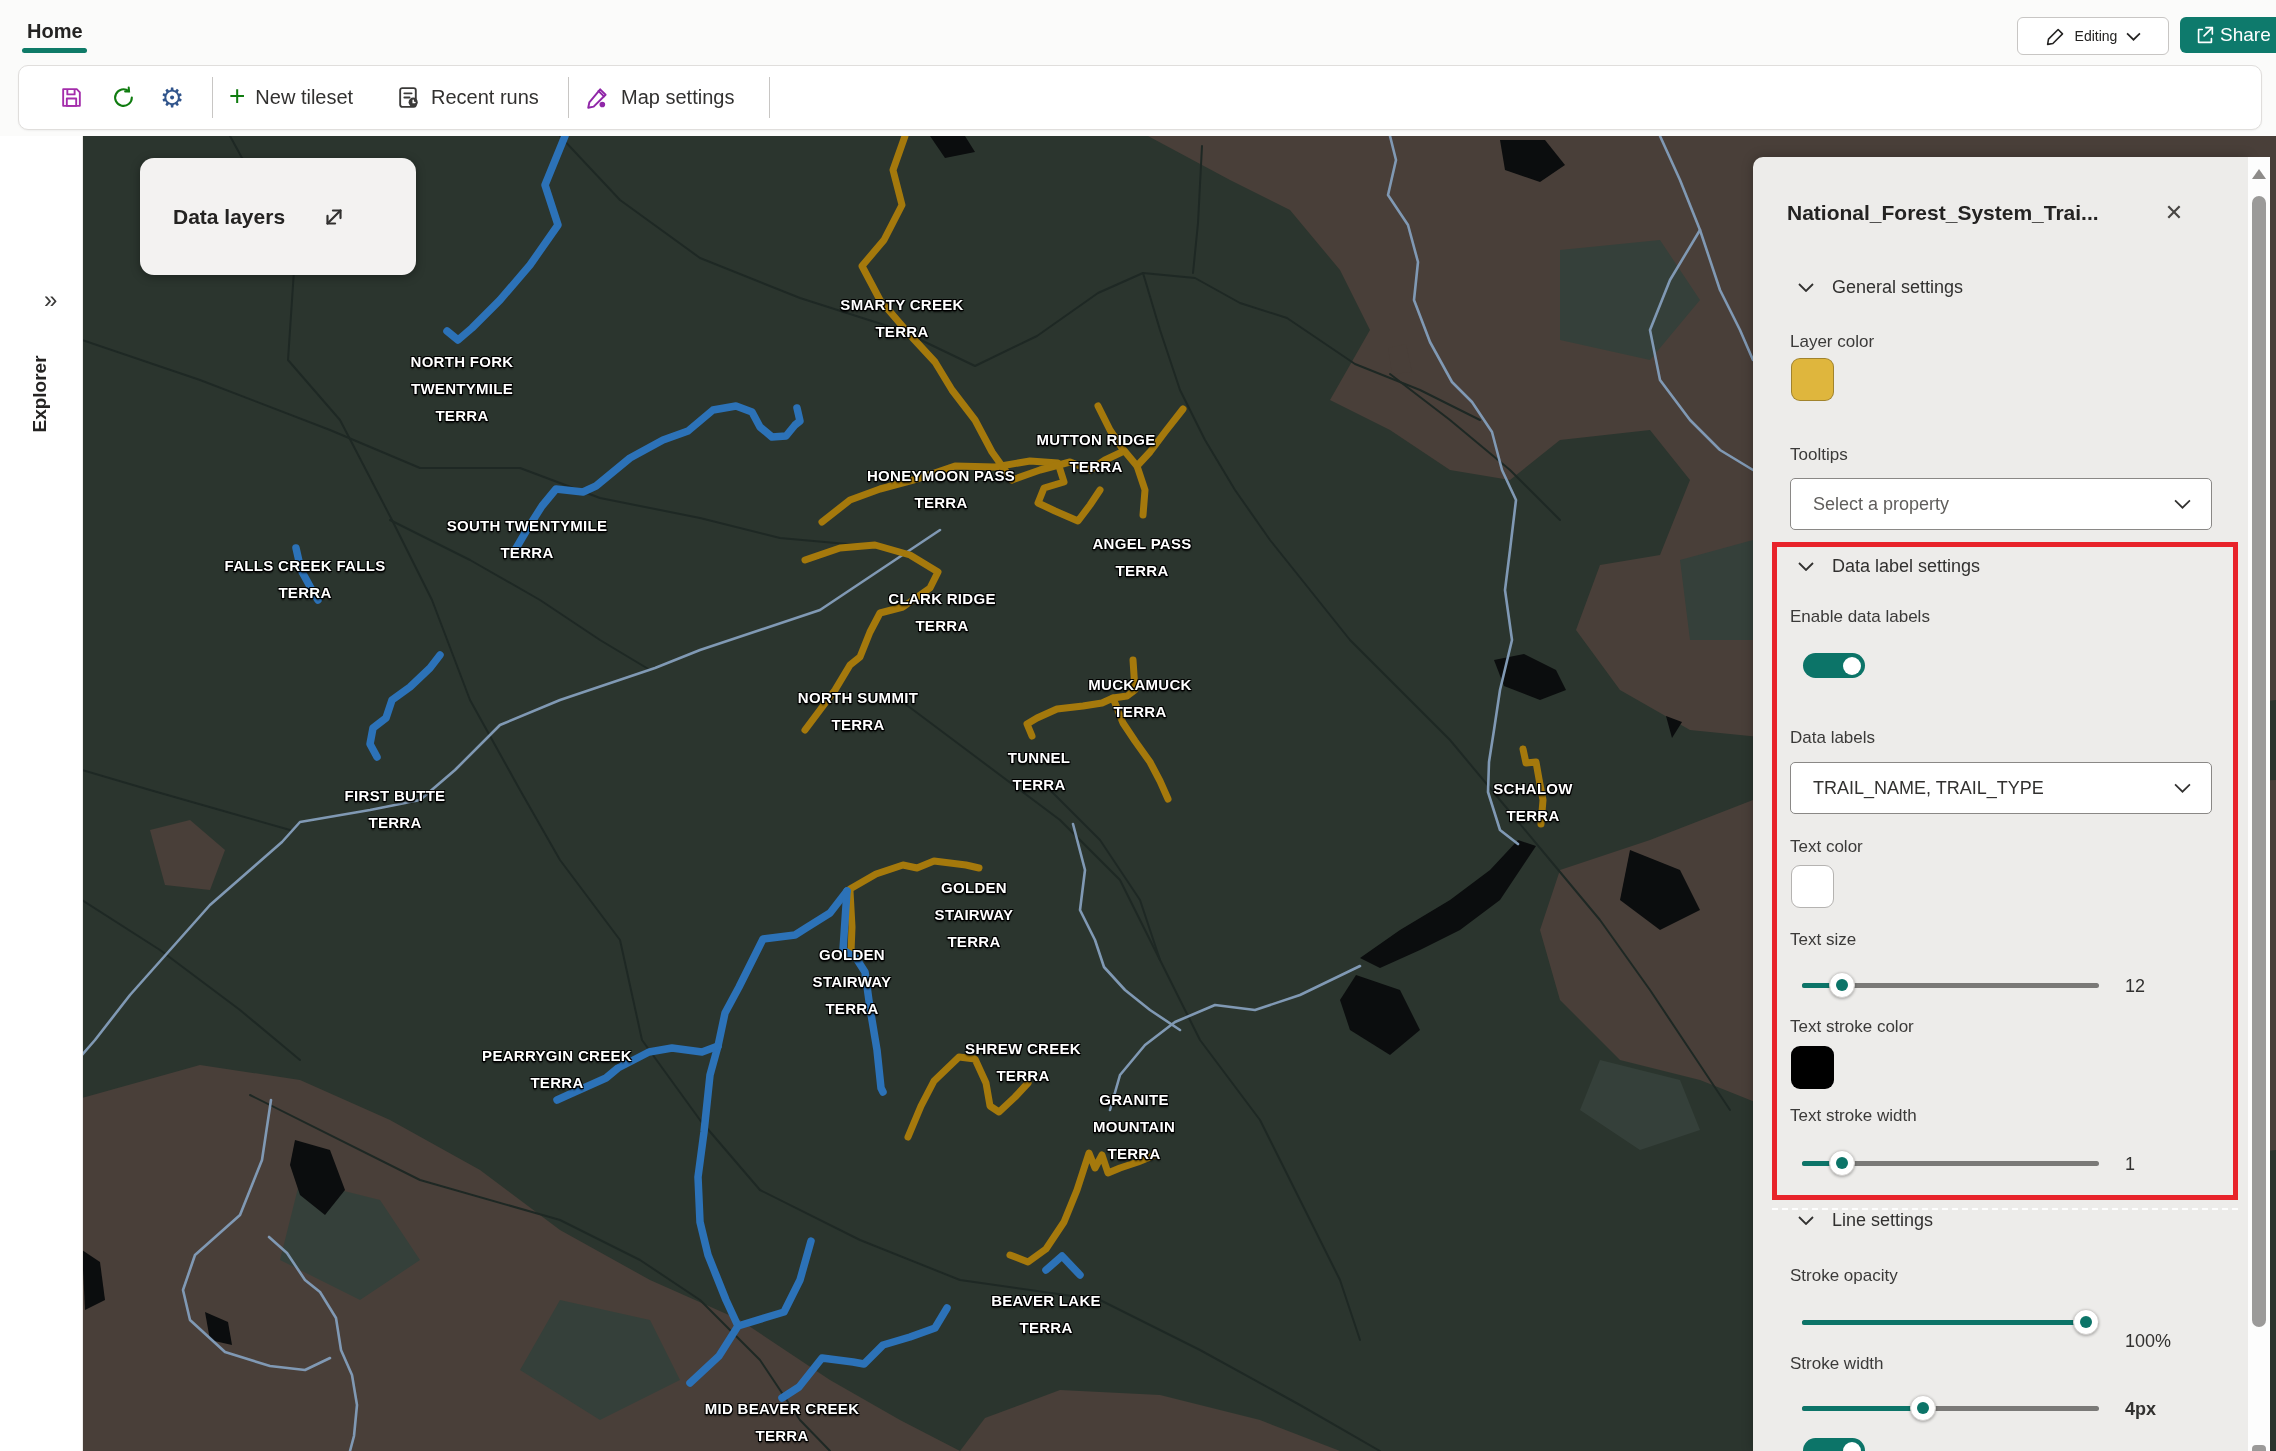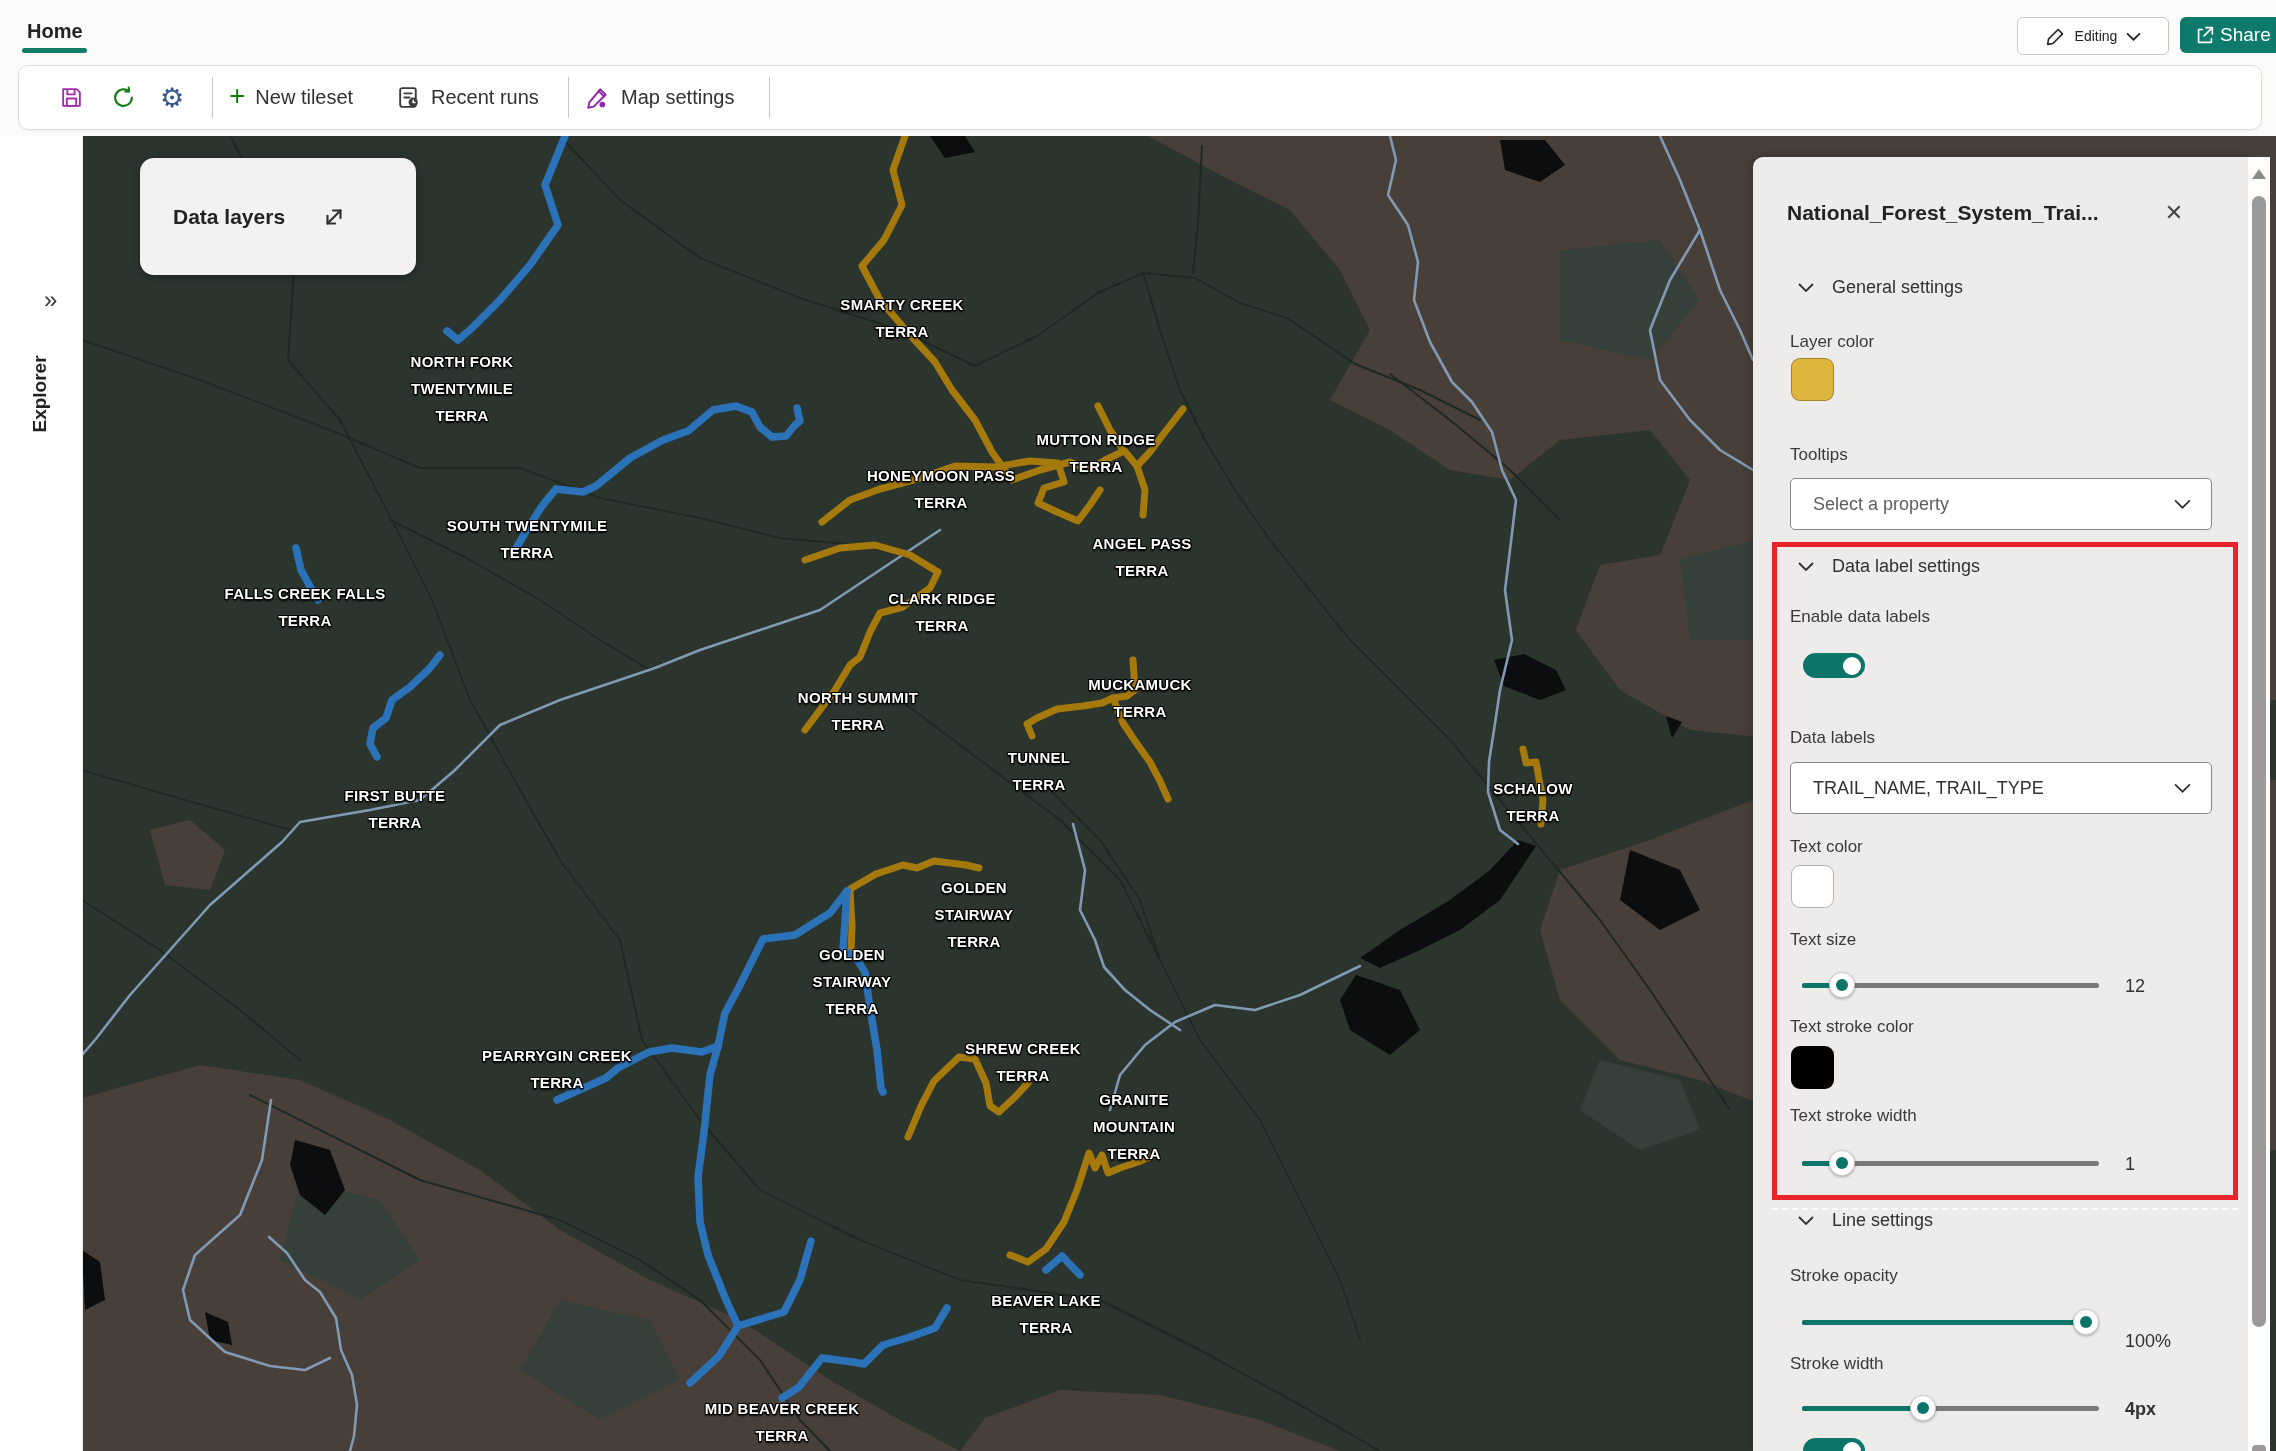--- a/index.html
+++ b/index.html
@@ -143,21 +143,21 @@
         <div class="map-label" style="left: 1014px; top: 290px;">MUTTON RIDGE
 TERRA</div>
         <div class="map-label" style="left: 859px; top: 326px;">HONEYMOON PASS
 TERRA</div>
         <div class="map-label" style="left: 1060px; top: 394px;">ANGEL PASS
 TERRA</div>
         <div class="map-label" style="left: 445px; top: 376px;">SOUTH TWENTYMILE
 TERRA</div>
         <div class="map-label" style="left: 860px; top: 449px;">CLARK RIDGE
 TERRA</div>
-        <div class="map-label" style="left: 223px; top: 444px;">FALLS CREEK FALLS
+        <div class="map-label" style="left: 223px; top: 416px;">FALLS CREEK FALLS
 TERRA</div>
         <div class="map-label" style="left: 1058px; top: 535px;">MUCKAMUCK
 TERRA</div>
         <div class="map-label" style="left: 776px; top: 548px;">NORTH SUMMIT
 TERRA</div>
         <div class="map-label" style="left: 957px; top: 608px;">TUNNEL
 TERRA</div>
         <div class="map-label" style="left: 313px; top: 646px;">FIRST BUTTE
 TERRA</div>
         <div class="map-label" style="left: 1451px; top: 639px;">SCHALOW

